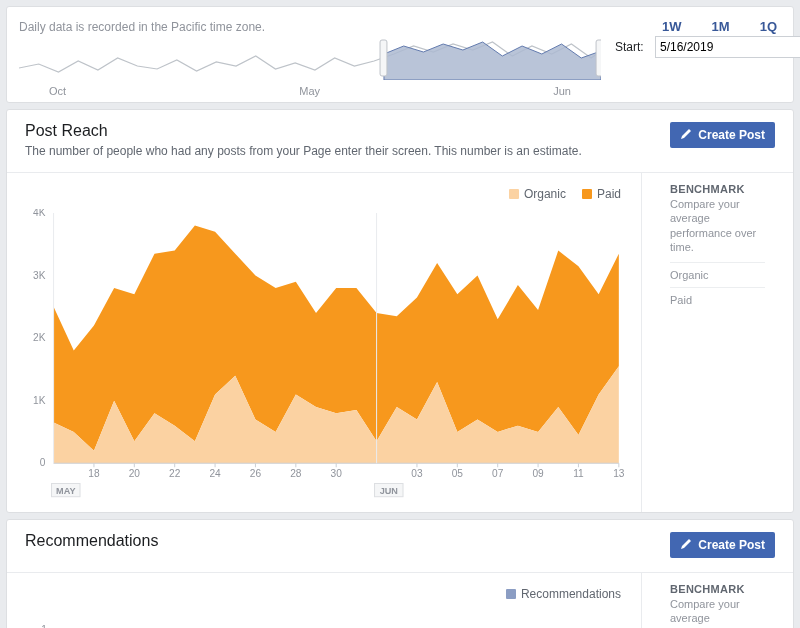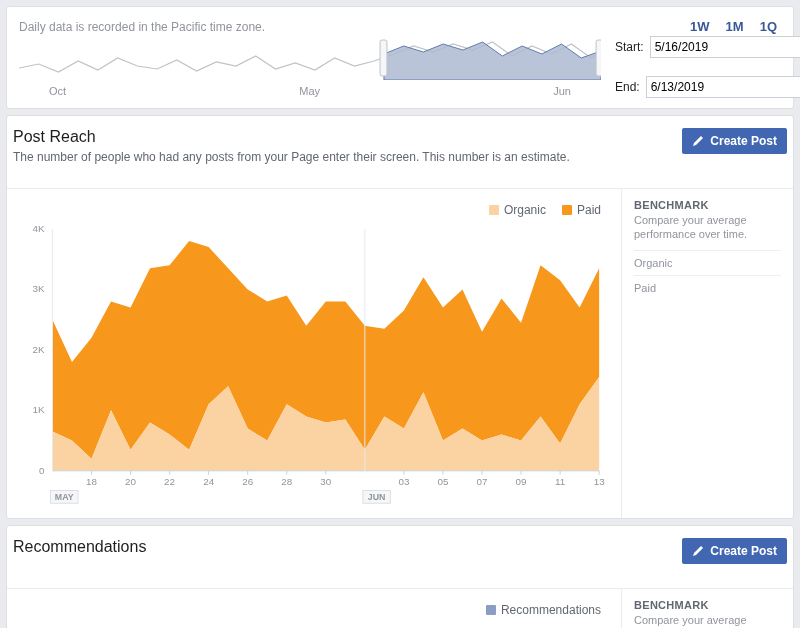--- a/index.html
+++ b/index.html
@@ -1,42 +1,42 @@
 <!DOCTYPE html>
 <html><head>
 <meta charset="utf-8">
 <style>
 * { box-sizing: border-box; margin: 0; padding: 0; }
 body { font-family: Helvetica, Arial, sans-serif; font-size: 12px; background: #e9ebee; color: #1c1e21; width: 800px; }
 .panel { background: #fff; border: 1px solid #dddfe2; border-radius: 3px; margin: 6px; }
 .date-panel { padding: 10px 12px; }
 .date-header { display: flex; justify-content: space-between; align-items: center; margin-bottom: 0; }
 .tz-note { color: #90949c; font-size: 12px; }
-.range-toggles { display: flex; gap: 8px; }
+.range-toggles { display: flex; gap: 22px; }
 .range-toggle { color: #385898; font-weight: bold; font-size: 13px; cursor: pointer; padding: 2px 4px; }
 .date-body { display: flex; gap: 14px; align-items: flex-start; }
 .overview-chart { flex: 1; position: relative; height: 56px; }
 .overview-months { display: flex; justify-content: space-between; color: #90949c; font-size: 11px; padding: 2px 30px 0; }
-.date-inputs { width: 166px; display: flex; flex-direction: column; gap: 18px; }
+.date-inputs { width: 166px; display: flex; flex-direction: row; gap: 18px; }
 .date-row { display: flex; align-items: center; gap: 6px; }
 .date-row label { width: 34px; color: #1c1e21; font-size: 12px; }
 .date-row input { flex: 1; border: 1px solid #ccd0d5; padding: 3px 4px; font-size: 12px; height: 22px; }
 
-.section-header { display: flex; justify-content: space-between; align-items: flex-start; padding: 12px 6px 4px; }
+.section-header { display: flex; justify-content: space-between; align-items: flex-start; padding: 12px 18px 4px; }
 .section-titles h2 { font-size: 16px; font-weight: normal; color: #1c1e21; margin-bottom: 4px; }
 .section-titles p { font-size: 12px; color: #616770; }
-.create-btn { background: #4267b2; color: #fff; border: none; border-radius: 2px; padding: 6px 10px; font-size: 12px; font-weight: bold; display: flex; align-items: center; gap: 6px; cursor: pointer; }
+.create-btn { background: #4267b2; color: #fff; border: none; border-radius: 2px; padding: 6px 10px; font-size: 12px; font-weight: bold; display: flex; gap: 6px; cursor: pointer; }
 .create-btn svg { fill: #fff; }
 
-.section-body { display: flex; border-top: 1px solid #e9ebee; margin-top: 20px; }
+.section-body { display: flex; border-top: 1px solid #e9ebee; margin-top: 10px; }
 .chart-area { flex: 1; padding: 10px 12px 8px; }
 .legend-row { display: flex; justify-content: flex-end; gap: 16px; padding: 4px 8px 8px; font-size: 12px; color: #616770; }
 .legend-item { display: flex; align-items: center; gap: 5px; }
 .swatch { width: 10px; height: 10px; border-radius: 1px; }
-.benchmark { width: 172px; border-left: 1px solid #e9ebee; padding: 10px 12px; font-size: 11px; color: #90949c; }
+.benchmark { width: 152px; border-left: 1px solid #e9ebee; padding: 10px 28px; font-size: 11px; color: #90949c; }
 .benchmark h3 { font-size: 11px; font-weight: bold; color: #616770; letter-spacing: 0.3px; margin-bottom: 2px; }
 .benchmark .bm-desc { margin-bottom: 8px; line-height: 1.3; }
 .benchmark .bm-item { padding: 6px 0; border-top: 1px solid #eceef0; color: #90949c; }
 
 .chart-svg { display: block; width: 100%; }
 .y-label, .x-label { fill: #90949c; font-size: 10px; }
 .axis-line { stroke: #ccd0d5; stroke-width: 1; }
 .month-tag { fill: #90949c; font-size: 9px; font-weight: bold; }
 .month-box { fill: #f5f6f7; stroke: #dddfe2; }
 .handle { fill: #f5f6f7; stroke: #bec3c9; }

